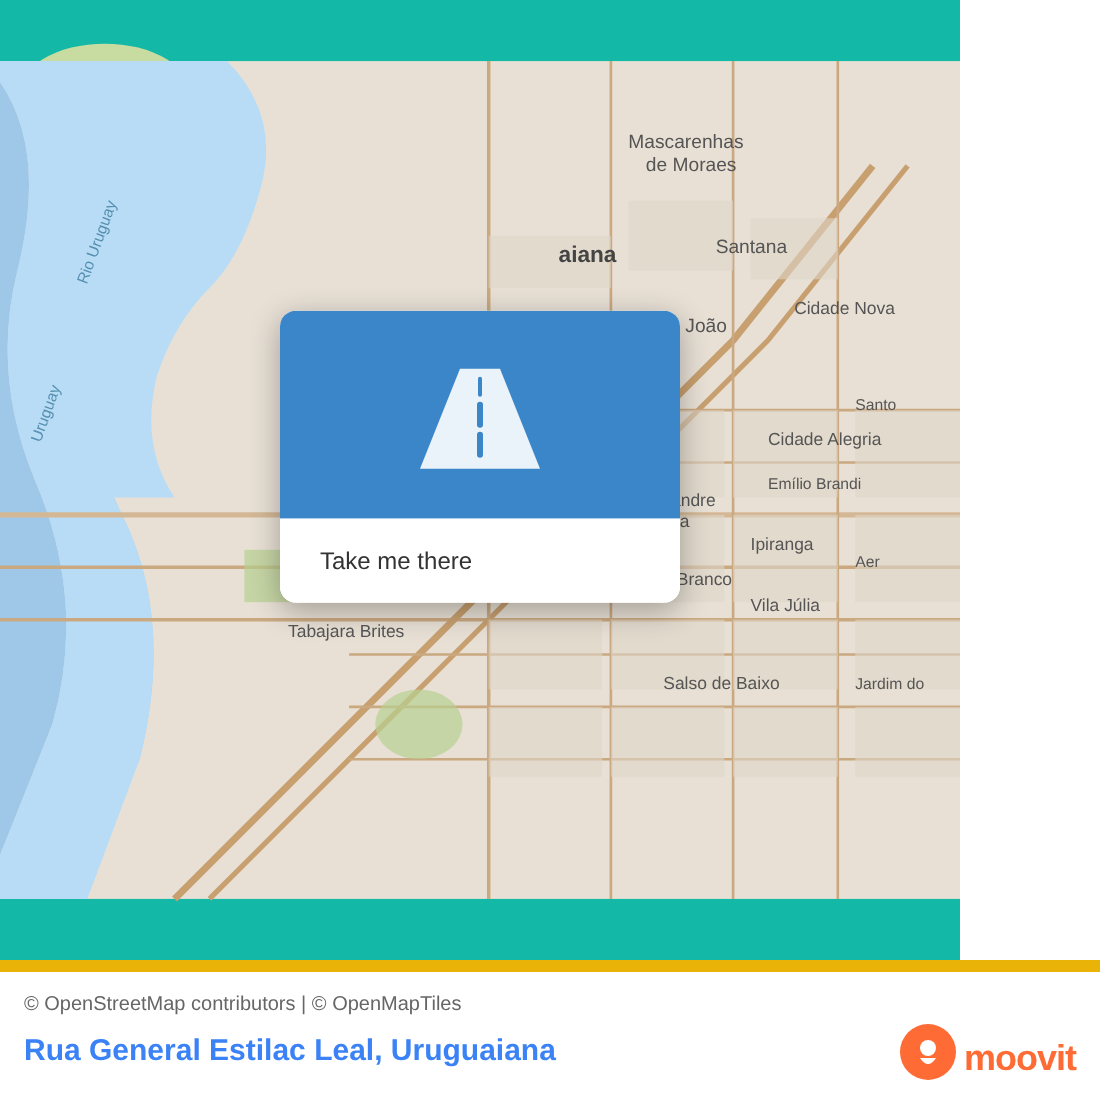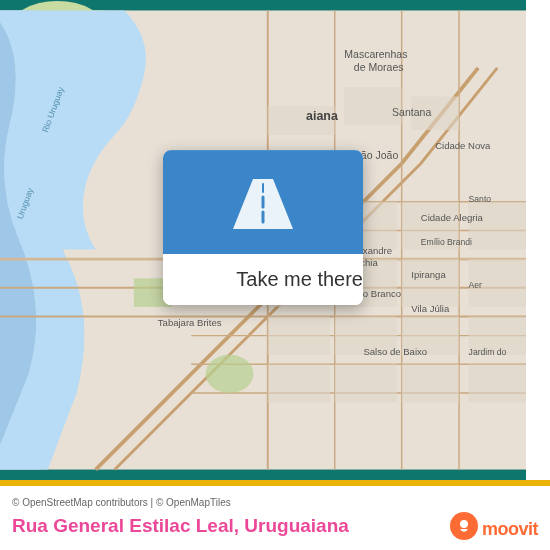--- a/index.html
+++ b/index.html
@@ -6,25 +6,25 @@
 
     body {
       width: 550px;
       height: 550px;
       overflow: hidden;
       font-family: Arial, sans-serif;
       position: relative;
     }
 
     #map-container {
-      width: 526px;
+      width: 480px;
       height: 480px;
       position: relative;
       overflow: hidden;
-      background-color: #0f766e;
+      background-color: #14b8a6;
     }
 
     
     #map-bg {
       width: 100%;
       height: 100%;
       position: absolute;
       top: 0; left: 0;
     }
 
@@ -52,28 +52,28 @@
       padding: 24px 0 20px;
     }
 
     #card-icon-area svg {
       width: 80px;
       height: 60px;
     }
 
     #take-me-there-btn {
       width: 100%;
-      padding: 14px 0;
+      padding: 14px 20px;
       background: white;
       border: none;
-      font-size: 20px;
+      font-size: 12px;
       font-weight: 500;
       color: #333;
       cursor: pointer;
-      text-align: right;
+      text-align: left;
     }
 
     #bottom-bar {
       width: 550px;
       height: 70px;
       background: white;
       border-top: 6px solid #eab308;
       display: flex;
       flex-direction: column;
       justify-content: center;
@@ -86,23 +86,23 @@
       margin-bottom: 4px;
     }
 
     #location-row {
       display: flex;
       align-items: center;
       justify-content: space-between;
     }
 
     #location-name {
-      font-size: 19px;
+      font-size: 15px;
       font-weight: 600;
-      color: #ec4899;
+      color: #3b82f6;
     }
 
     #moovit-logo {
       display: flex;
       align-items: flex-end;
       gap: 4px;
     }
 
     #moovit-icon {
       width: 28px;

